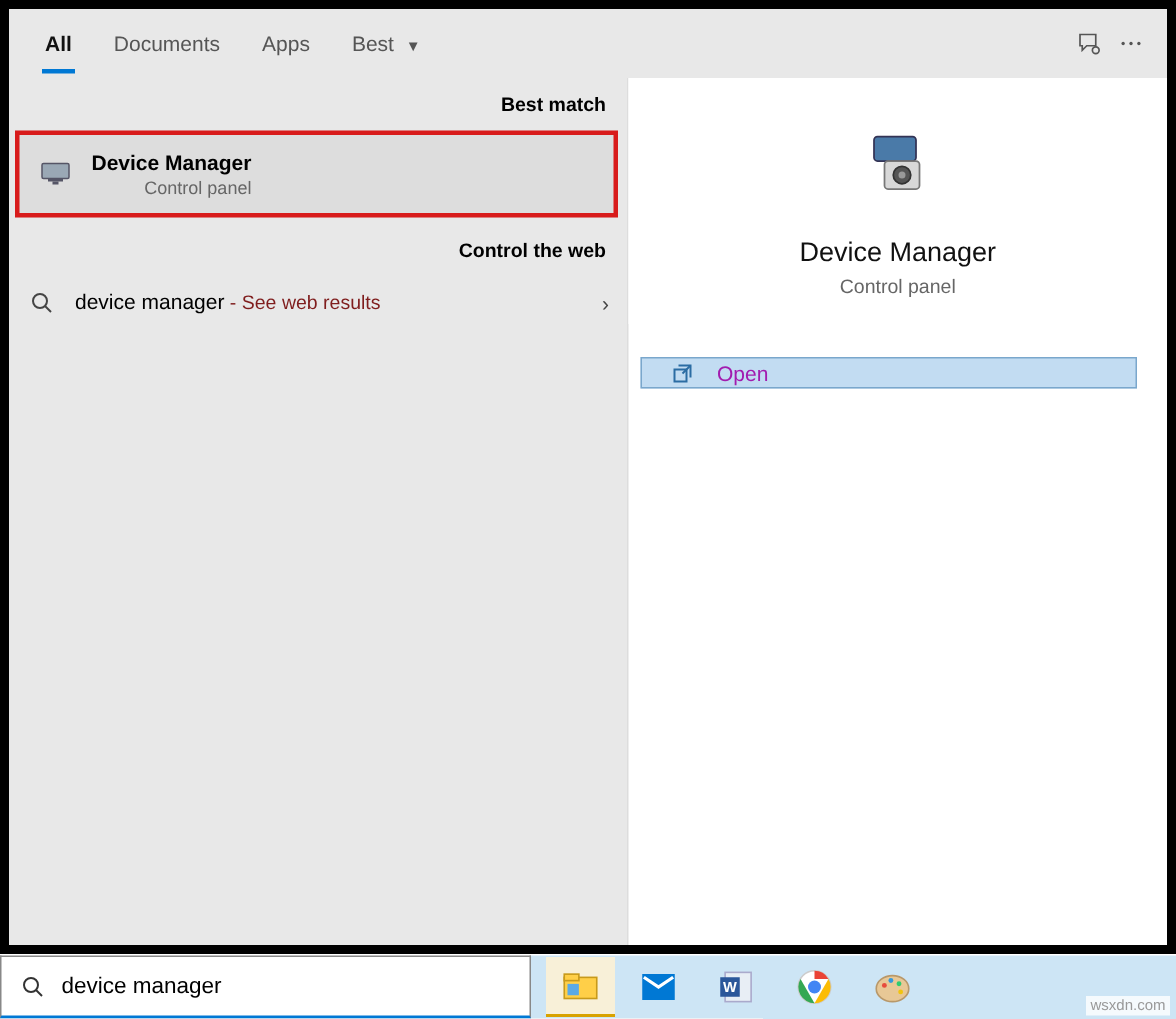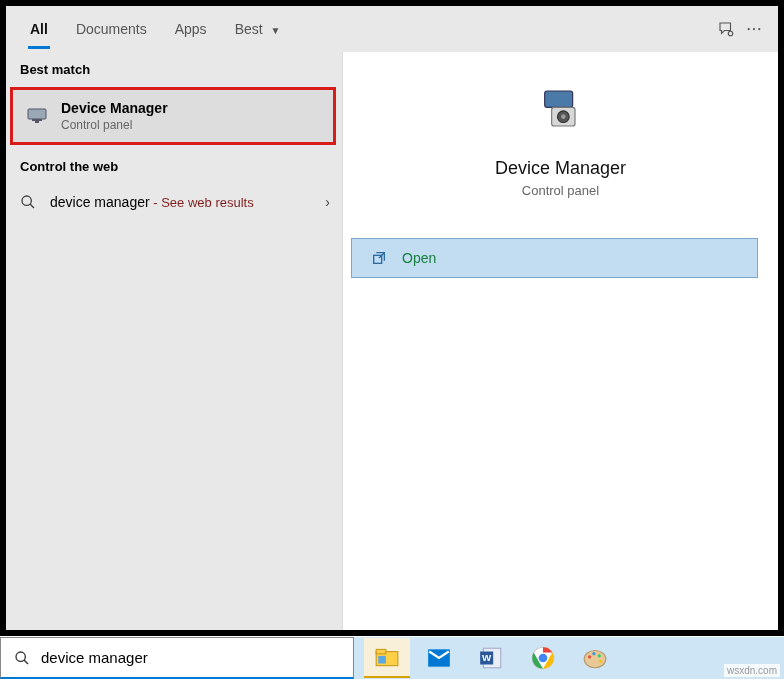--- a/index.html
+++ b/index.html
@@ -6,37 +6,37 @@
 body { width: 784px; height: 679px; background: #fff; position: relative; overflow: hidden; }
 .search-panel { position: absolute; top: 0; left: 0; width: 784px; height: 636px; background: #e8e8e8; border: 6px solid #000000; display: flex; flex-direction: column; }
 .tabs { display: flex; align-items: center; height: 46px; background: #e8e8e8; padding: 0 10px; }
 .tab { padding: 12px 14px 12px 14px; font-size: 14px; color: #555; cursor: pointer; position: relative; }
 .tab.active { color: #111; font-weight: 600; }
 .tab.active::after { content: ""; position: absolute; left: 12px; right: 12px; bottom: 0; height: 3px; background: #0078d4; }
 .more-chev { margin-left: 4px; font-size: 10px; }
 .spacer { flex: 1; }
 .feedback-icon, .ellipsis-icon { width: 28px; height: 28px; display: flex; align-items: center; justify-content: center; color: #555; cursor: pointer; }
 .main-cols { display: flex; flex: 1; }
-.left-col { width: 336px; background: #e8e8e8; }
+.left-col { width: 412px; background: #e8e8e8; text-align: right; }
 .right-col { flex: 1; background: #fff; border-left: 1px solid #ddd; display: flex; flex-direction: column; }
 .section-label { font-size: 13px; font-weight: 600; padding: 10px 14px 6px 14px; color: #000; }
 .result-item { display: flex; align-items: center; padding: 10px 12px; background: #ddd; border: 3px solid #d81b1b; margin: 4px 6px 4px 4px; }
 .result-item .ricon { width: 24px; height: 24px; margin-right: 12px; display:flex; align-items:center; justify-content:center; }
 .result-item .rtitle { font-size: 14px; font-weight: 600; color: #000; }
 .result-item .rsub { font-size: 12px; color: #666; margin-top: 2px; }
 .web-item { display: flex; align-items: center; padding: 12px 12px; }
 .web-item .wicon { width: 20px; height: 20px; margin-right: 12px; display:flex; align-items:center; justify-content:center; color:#444; }
 .web-item .wtitle { font-size: 14px; color: #000; }
 .web-item .wsub { font-size: 13px; color: #7f1d1d; }
 .web-item .chev { margin-left: auto; color: #444; font-size: 14px; }
 .preview { display: flex; flex-direction: column; align-items: center; padding: 28px 0 18px 0; background:#fff; }
 .preview-icon { width: 64px; height: 64px; margin-bottom: 14px; display:flex; align-items:center; justify-content:center; }
 .preview-title { font-size: 18px; color: #111; margin-bottom: 4px; }
 .preview-sub { font-size: 13px; color: #666; }
-.action-item { display: flex; align-items: center; height: 40px; background: #c2dcf2; border: 1px solid #7aa7cc; margin: 22px 20px 0 8px; padding: 0 18px; font-size: 14px; color: #15803d; cursor: pointer; }
+.action-item { display: flex; align-items: center; height: 21px; background: #c2dcf2; border: 1px solid #7aa7cc; margin: 22px 20px 0 8px; padding: 0 18px; font-size: 14px; color: #a21caf; cursor: pointer; }
 .action-item .aicon { width: 18px; height: 18px; margin-right: 14px; display:flex; align-items:center; justify-content:center; color:#2b6ca3; }
 .search-bar { position: absolute; bottom: 0; left: 0; width: 354px; height: 42px; background: #fff; border: 1px solid #888; border-bottom: 2px solid #0078d4; display: flex; align-items: center; padding: 0 12px; }
 .search-bar .sicon { width: 18px; height: 18px; margin-right: 10px; color: #333; display:flex; align-items:center; justify-content:center; }
 .search-bar input { border: none; outline: none; font-size: 15px; flex: 1; background: transparent; color: #000; }
 .taskbar { position: absolute; bottom: 0; left: 354px; right: 0; height: 42px; background: #cde5f5; display: flex; align-items: center; padding: 0 10px; gap: 6px; border-top: none; }
 .tb-app { width: 46px; height: 40px; display: flex; align-items: center; justify-content: center; cursor: pointer; }
 .tb-app.active { background: #f8f0d8; border-bottom: 2px solid #d8a200; }
 .watermark { position: absolute; right: 4px; bottom: 2px; font-size: 10px; color: #999; background: rgba(255,255,255,0.8); padding: 1px 3px; }
 </style>
 </head>

